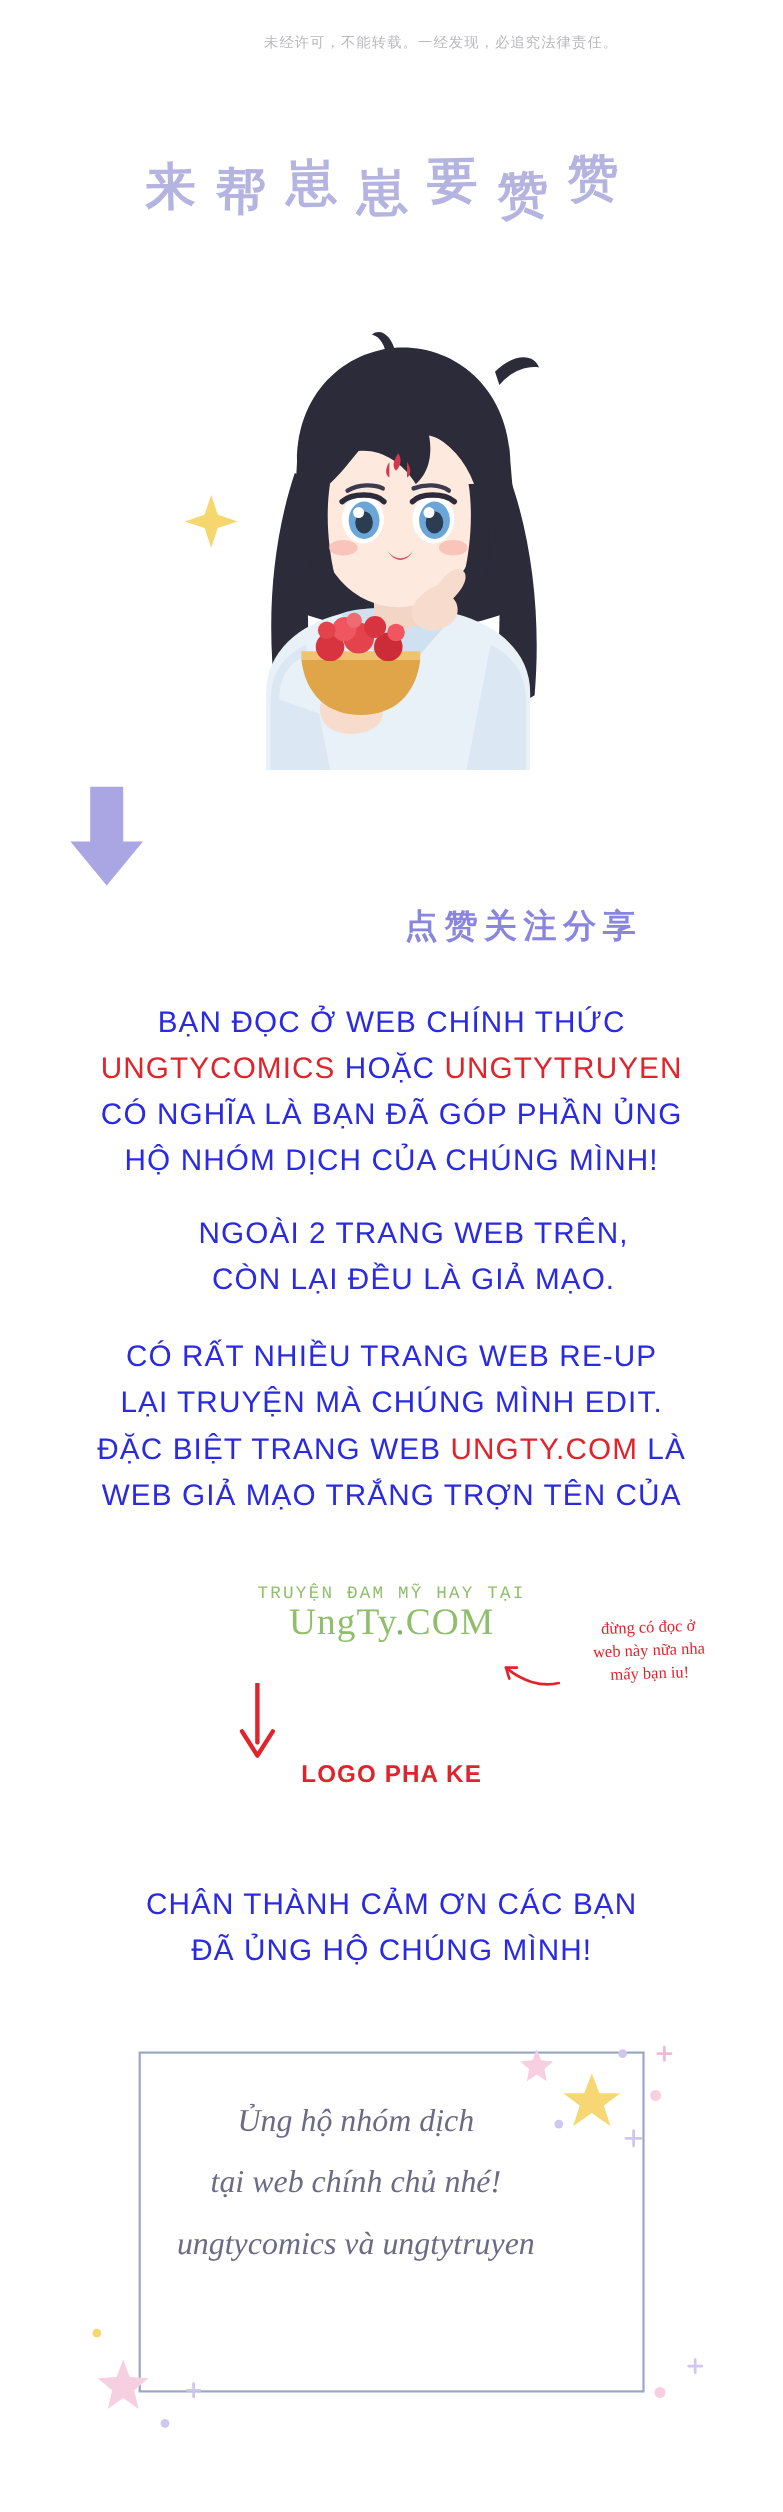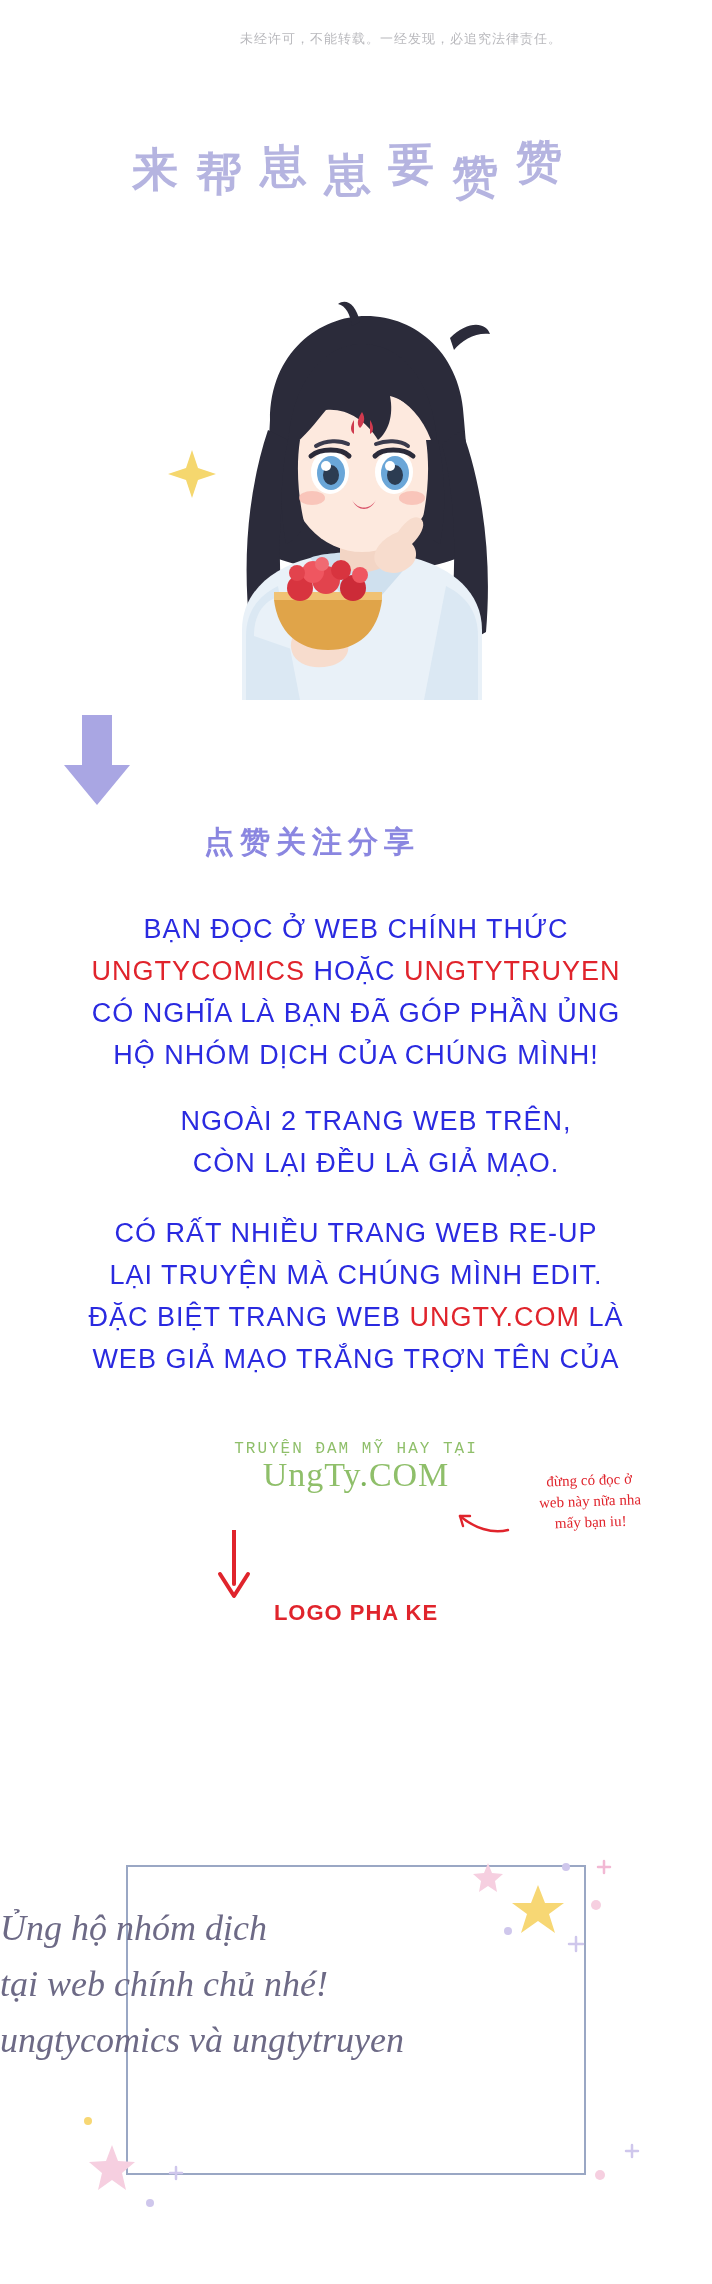--- a/index.html
+++ b/index.html
@@ -73,21 +73,21 @@
     height: 92px;
   }
 
   
   .cn-actions {
     position: absolute;
     top: 822px;
     left: 0;
     width: 624px;
     display: flex;
-    justify-content: center;
+    justify-content: flex-end;
     padding: 0 40px;
     box-sizing: border-box;
   }
   .cn-actions .cn-act {
     font-size: 30px;
     color: #8a86e0;
     font-weight: 700;
     letter-spacing: 6px;
     font-family: "DejaVu Sans", sans-serif;
   }
@@ -206,25 +206,25 @@
     height: 310px;
     border: 2px solid #9aa7c4;
     box-sizing: border-box;
     background: transparent;
   }
   .card-text {
     position: absolute;
     top: 1900px;
     left: 0;
     width: 647px;
-    text-align: left;
+    text-align: center;
     color: #6d6a86;
     font-family: "Liberation Serif", serif;
     font-style: italic;
-    font-size: 36px;
+    font-size: 29px;
     line-height: 56px;
   }
 
   .deco { position: absolute; }
 
   .sr-line { display: block; }
 </style>
 </head>
 <body>
 
@@ -357,20 +357,24 @@
 
   <div class="red-arrow">
     <svg width="40" height="70" viewBox="0 0 40 70" xmlns="http://www.w3.org/2000/svg">
       <path d="M20 0 L20 54" stroke="#e0242c" stroke-width="4" stroke-linecap="round"></path>
       <path d="M6 44 L20 66 L34 44" stroke="#e0242c" stroke-width="4" fill="none" stroke-linecap="round" stroke-linejoin="round"></path>
     </svg>
   </div>
 
   <div class="logo-fake-label">LOGO PHA KE</div>
 
+  <div class="msg-thanks">
+    <span class="sr-line">CHÂN THÀNH CẢM ƠN CÁC BẠN</span>
+    <span class="sr-line">ĐÃ ỦNG HỘ CHÚNG MÌNH!</span>
+  </div>
 
   <div class="card-wrap">
     <div class="card"></div>
 
     <svg class="deco" style="top:0;left:0;" width="712" height="400" viewBox="0 0 712 400" xmlns="http://www.w3.org/2000/svg">
 
       <path d="M538 40 L545 58 L564 58 L549 69 L555 88 L538 76 L521 88 L527 69 L512 58 L531 58 Z" fill="#f7d774"></path>
       <path d="M488 18 L492 28 L503 29 L495 36 L497 47 L488 41 L479 47 L481 36 L473 29 L484 28 Z" fill="#f6cfe0"></path>
       <circle cx="566" cy="22" r="4" fill="#cfc7ec"></circle>
       <circle cx="596" cy="60" r="5" fill="#f6cfe0"></circle>

